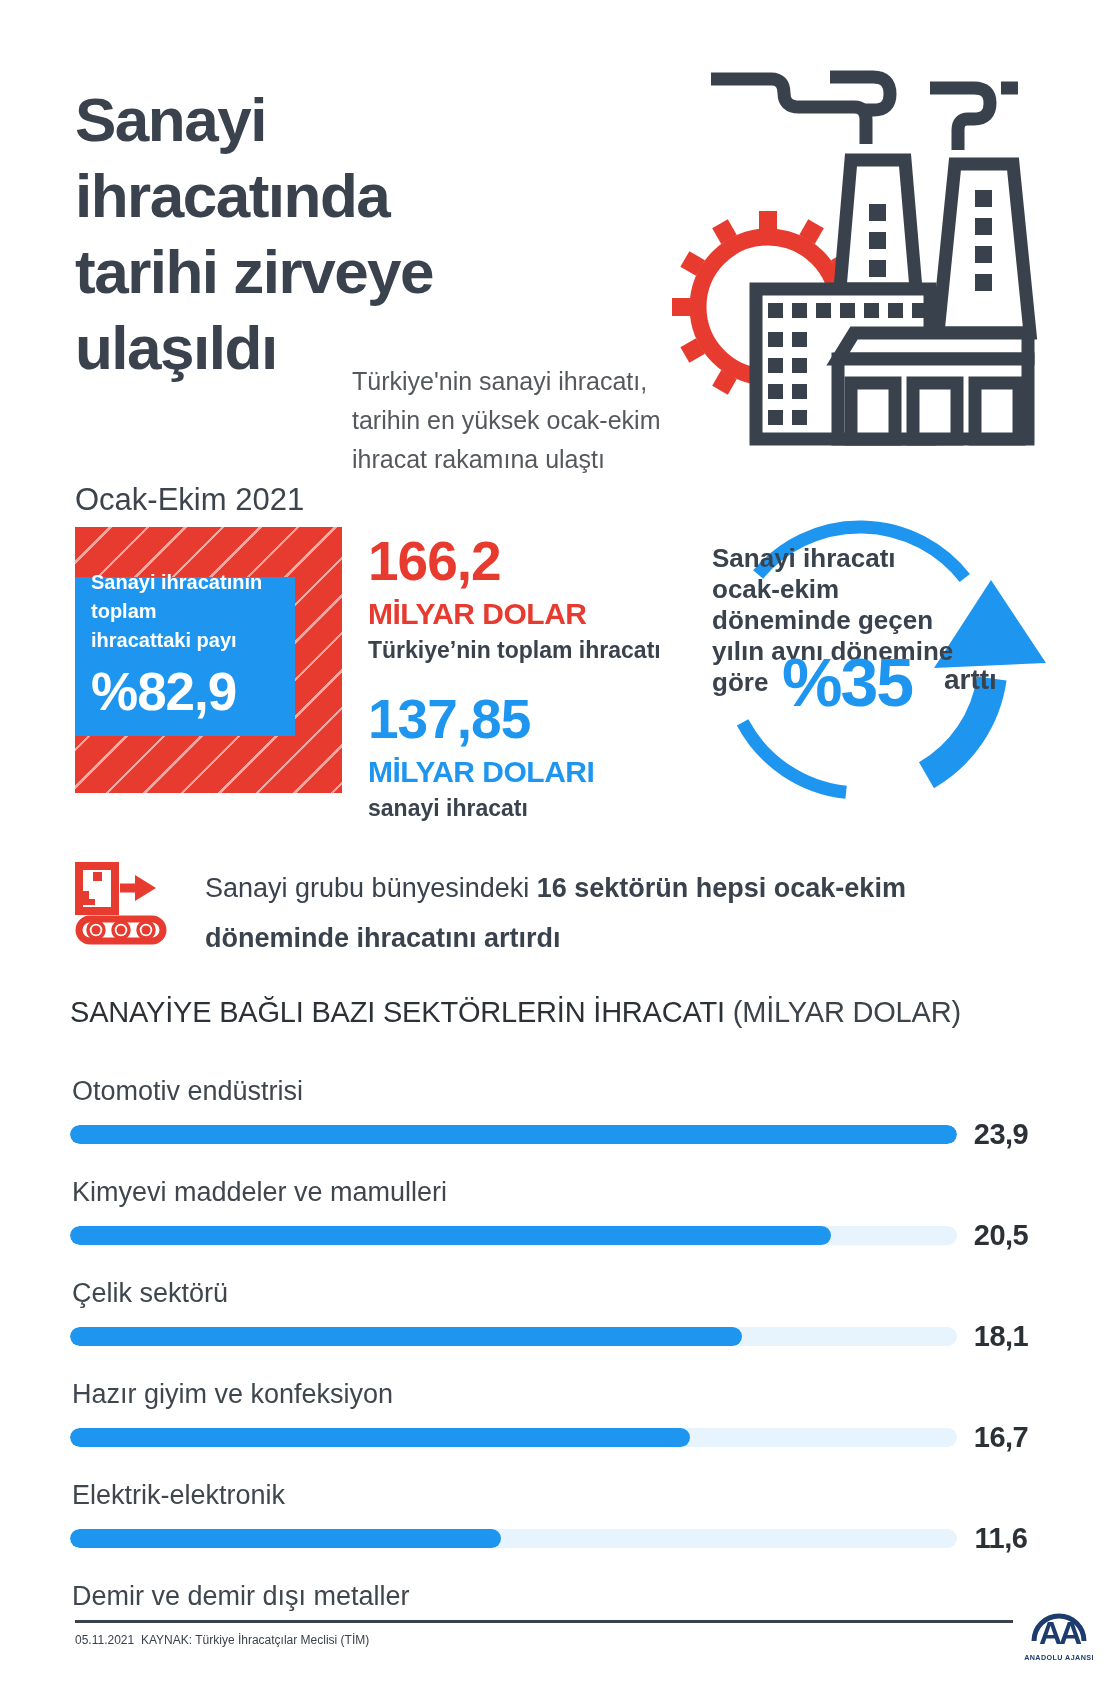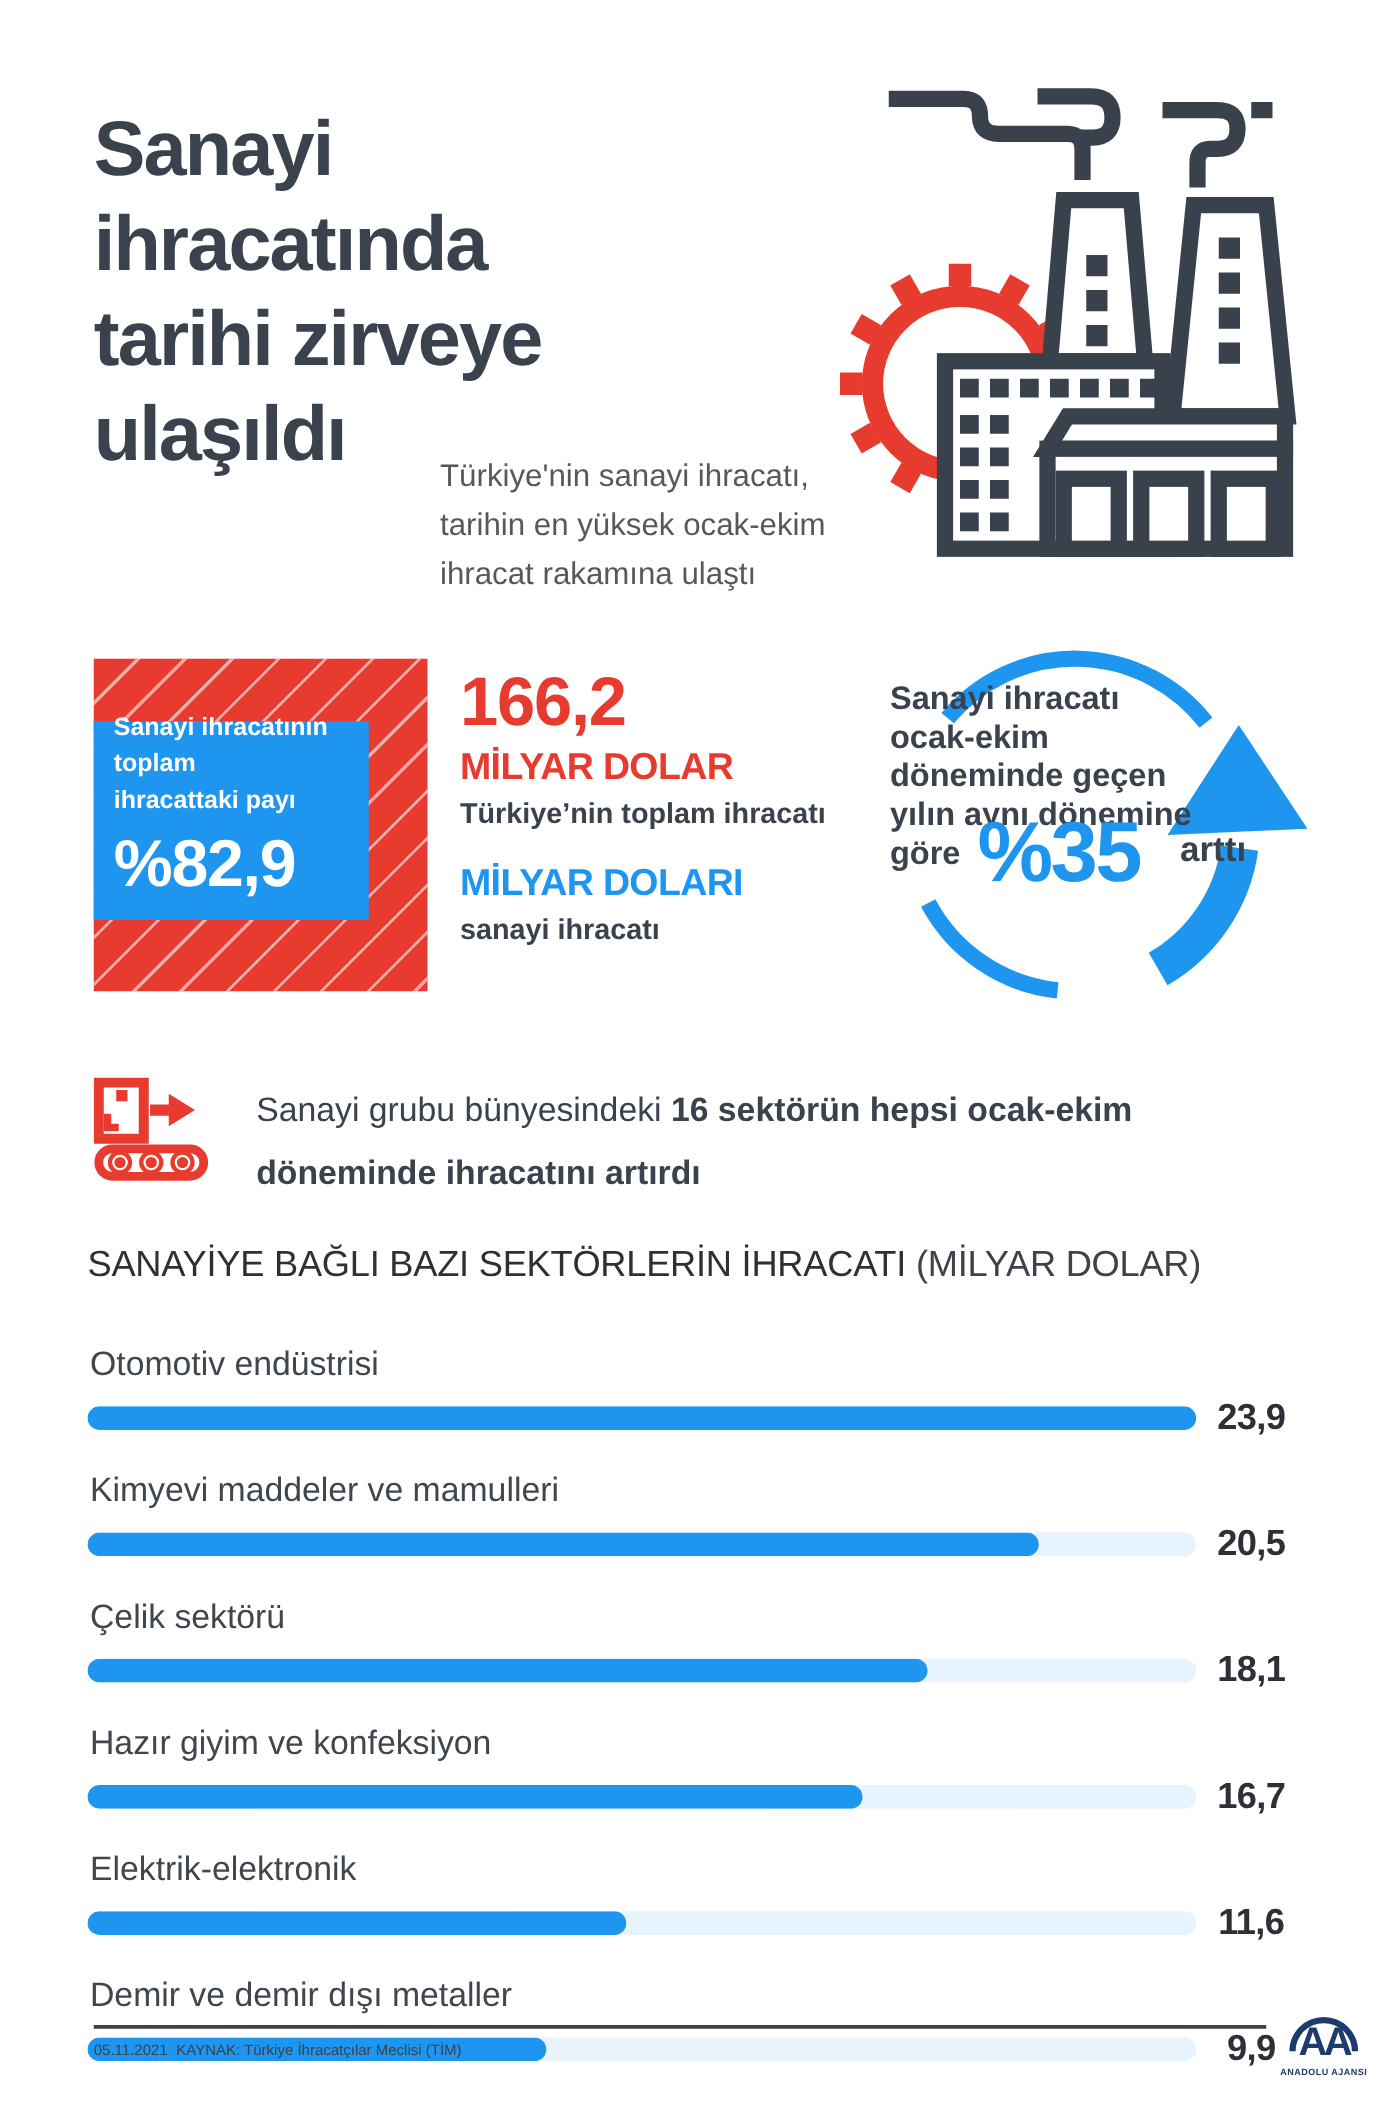--- a/index.html
+++ b/index.html
@@ -123,34 +123,36 @@
         <rect x="124" y="280" width="15" height="15"></rect>
       <rect x="100" y="306" width="15" height="15"></rect>
         <rect x="124" y="306" width="15" height="15"></rect>
       <rect x="100" y="332" width="15" height="15"></rect>
         <rect x="124" y="332" width="15" height="15"></rect>
       <rect x="100" y="358" width="15" height="15"></rect>
         <rect x="124" y="358" width="15" height="15"></rect>
     </g>
   </svg>
 
+  <div class="period">Ocak-Ekim 2021</div>
 
   <div class="red-box"></div>
   <div class="blue-box">
     <div class="cap">Sanayi ihracatının
 toplam
 ihracattaki payı</div>
     <div class="val">%82,9</div>
   </div>
 
   <div class="totals">
     <div class="big-num red-txt">166,2</div>
     <div class="unit red-txt">MİLYAR DOLAR</div>
     <div class="t-cap">Türkiye’nin toplam ihracatı</div>
     <div class="grp2">
+      <div class="big-num blue-txt">137,85</div>
       <div class="unit blue-txt">MİLYAR DOLARI</div>
       <div class="t-cap">sanayi ihracatı</div>
     </div>
   </div>
 
   <svg class="growth-svg" width="372" height="352" viewBox="0 0 372 352">
     <g fill="none" stroke="#1e96f0" stroke-width="13">
       <path d="M 70.1 106.5 A 133 133 0 0 1 276.8 110.1"></path>
       <path d="M 54.6 254.4 A 133 133 0 0 0 158.1 324.3"></path>
     </g>
@@ -240,26 +242,20 @@
       <div class="bar-line">
         <div class="bar-track">
           <div class="bar-fill" style="width: 48.54%;"></div>
         </div>
         <div class="bar-value">11,6</div>
       </div>
     </div>
 
     <div class="bar-row">
       <div class="bar-label">Demir ve demir dışı metaller</div>
-      <div class="bar-line">
-        <div class="bar-track">
-          <div class="bar-fill" style="width: 41.42%;"></div>
-        </div>
-        <div class="bar-value">9,9</div>
-      </div>
     </div>
   </div>
 
   <div class="footer-line"></div>
   <div class="footer-date">05.11.2021</div>
   <div class="footer-src">KAYNAK: Türkiye İhracatçılar Meclisi (TİM)</div>
   <svg class="aa-logo" width="74" height="70" viewBox="0 0 74 70">
     <path d="M 12 47 A 25 25 0 1 1 62 47" fill="none" stroke="#1d3c6d" stroke-width="5"></path>
     <text x="37" y="50" text-anchor="middle" font-size="32" font-weight="bold" letter-spacing="-3" fill="#1d3c6d">AA</text>
     <text x="37" y="66" text-anchor="middle" font-size="7.2" font-weight="bold" letter-spacing="0.4" fill="#1d3c6d">ANADOLU AJANSI</text>

